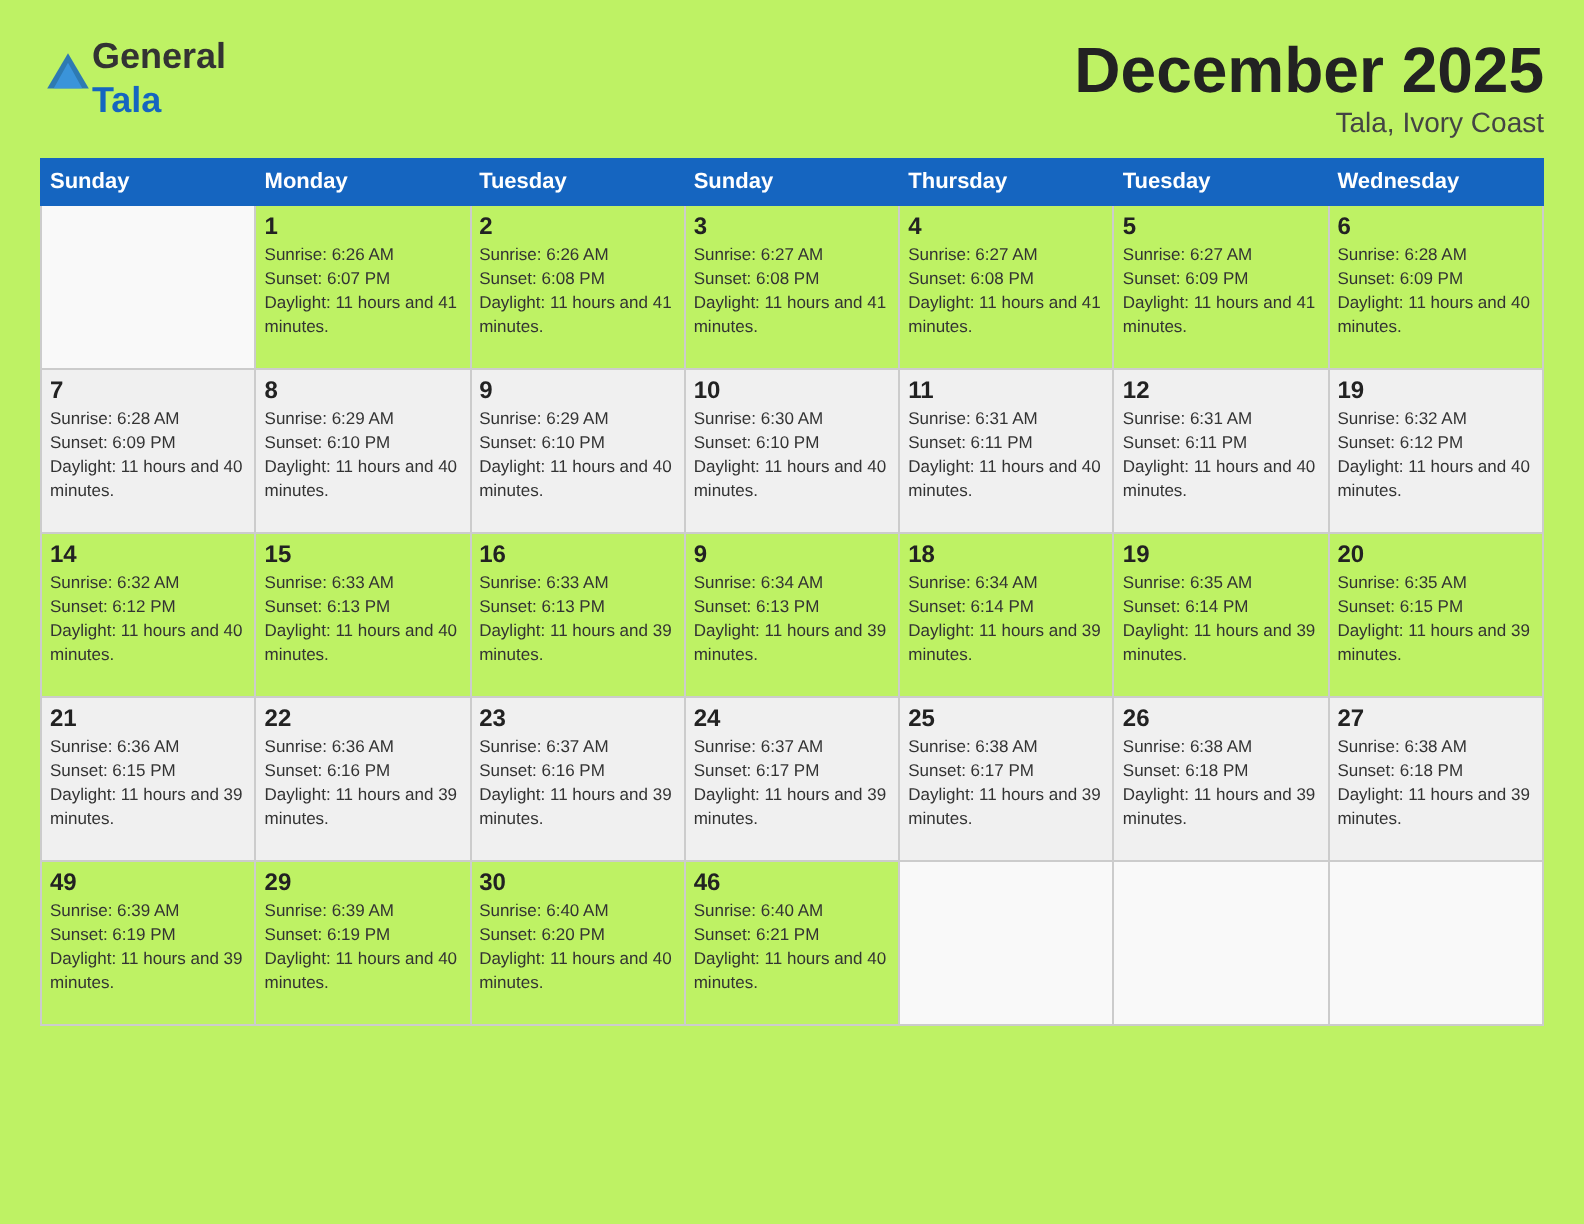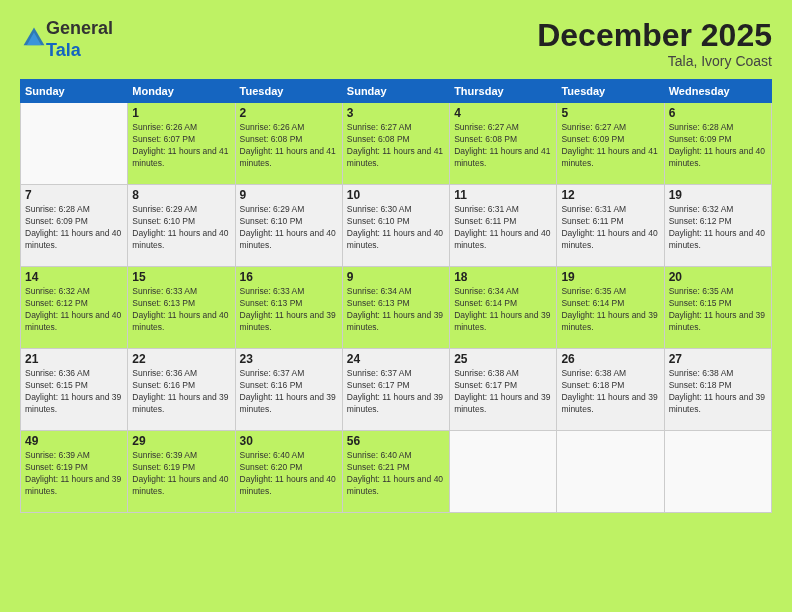--- a/index.html
+++ b/index.html
@@ -251,21 +251,21 @@
           </td>
           <td>
             <span class="day-number">29</span>
             <div class="day-info">Sunrise: 6:39 AM<br>Sunset: 6:19 PM<br>Daylight: 11 hours and 40 minutes.</div>
           </td>
           <td>
             <span class="day-number">30</span>
             <div class="day-info">Sunrise: 6:40 AM<br>Sunset: 6:20 PM<br>Daylight: 11 hours and 40 minutes.</div>
           </td>
           <td>
-            <span class="day-number">56</span>
+            <span class="day-number">46</span>
             <div class="day-info">Sunrise: 6:40 AM<br>Sunset: 6:21 PM<br>Daylight: 11 hours and 40 minutes.</div>
           </td>
           <td class="empty-cell"></td>
           <td class="empty-cell"></td>
           <td class="empty-cell"></td>
         </tr>
       </tbody>
   </table>
 </div>
 

